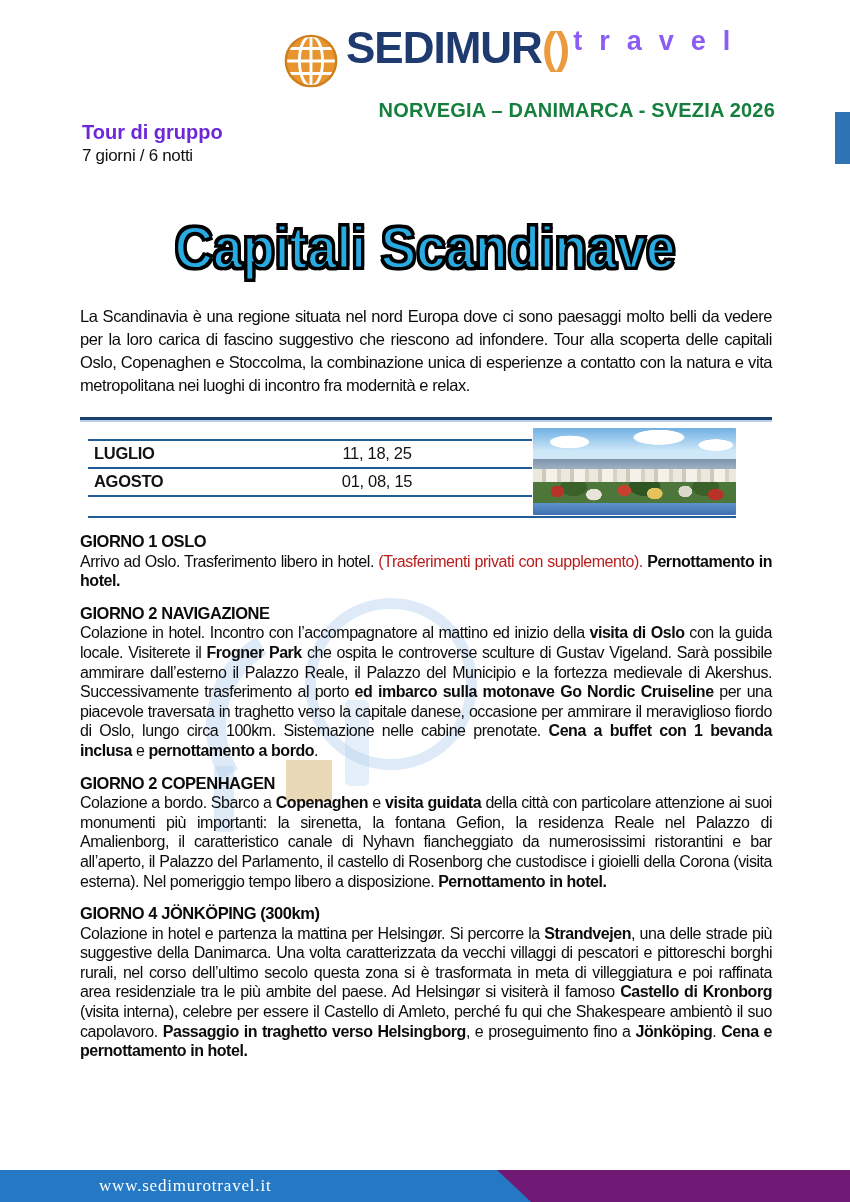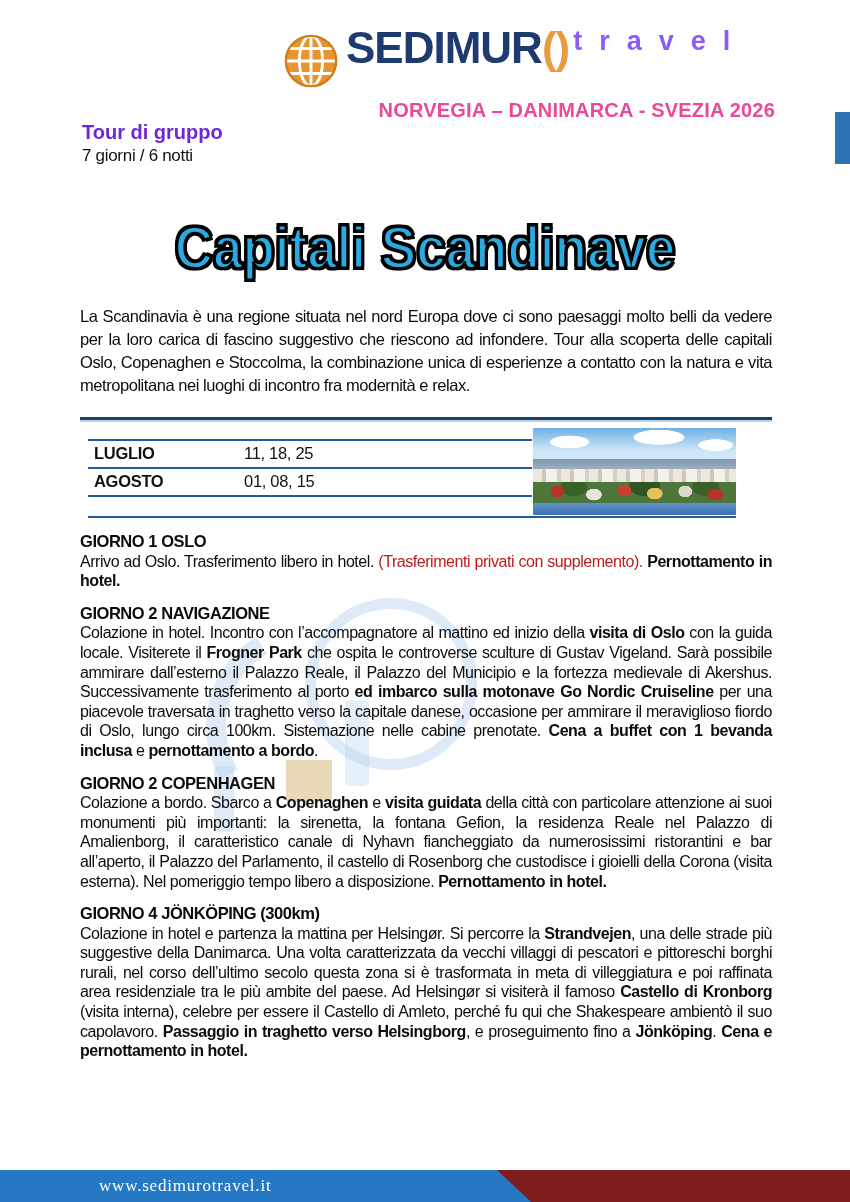--- a/index.html
+++ b/index.html
@@ -7,21 +7,21 @@
         font-family:"Liberation Sans",sans-serif;color:#111;}
 
   
   .logo{position:absolute;left:282px;top:28px;display:flex;align-items:flex-start;gap:6px;z-index:2;}
   .globe{width:58px;height:58px;margin-top:4px;}
   .logo-text{display:flex;flex-direction:row;}
   .brand-line{font-size:44px;font-weight:700;letter-spacing:-1px;color:#1E3A6E;line-height:40px;}
   .brand-line .paren{color:#EB9B3F;font-weight:700;}
   .travel{font-size:27px;font-weight:700;color:#8b5cf6;letter-spacing:17px;line-height:26px;margin-top:0px;margin-left:4px;}
 
-  .destinations{position:absolute;top:99px;right:75px;font-size:20px;font-weight:700;color:#ec4899;z-index:2;letter-spacing:0.2px;}
+  .destinations{position:absolute;top:99px;right:75px;font-size:20px;font-weight:700;color:#15803d;z-index:2;letter-spacing:0.2px;}
   .corner-bar{position:absolute;right:0;top:112px;width:15px;height:52px;background:#2E74B5;z-index:2;}
 
   .tour-type{position:absolute;left:82px;top:121px;font-size:20px;font-weight:700;color:#6d28d9;z-index:2;}
   .duration{position:absolute;left:82px;top:146px;font-size:17px;color:#111;z-index:2;letter-spacing:-0.3px;}
 
   
   .page-title{position:absolute;left:0;right:0;top:213px;text-align:center;z-index:2;
     font-size:53px;font-weight:700;letter-spacing:0px;color:#29ABE2;
     -webkit-text-stroke:2.5px #000;
     text-shadow:2px 2px 0 #000,-2px 2px 0 #000,2px -2px 0 #000,-2px -2px 0 #000;
@@ -32,21 +32,21 @@
     font-size:16.5px;line-height:23.3px;text-align:justify;letter-spacing:-0.45px;color:#0c0c0c;}
 
   
   .dep-heading{position:absolute;left:107px;top:393px;z-index:2;font-size:19.5px;font-weight:700;letter-spacing:-0.3px;}
   .dep-rule{position:absolute;left:80px;top:417px;width:692px;border-top:3px solid #17426B;box-shadow:0 2px 0 #b9d0e8;z-index:2;}
 
   .dep-table{position:absolute;left:88px;top:439px;width:444px;z-index:2;font-size:16.5px;letter-spacing:-0.3px;}
   .dep-row{display:flex;border-top:2px solid #1F5C99;padding:3px 22px 4px 6px;}
   .dep-row:last-child{border-bottom:2px solid #1F5C99;}
   .month-cell{width:150px;font-weight:700;}
-  .dates-cell{flex:1;}
+  .dates-cell{flex:1;text-align:center;}
   .long-line{position:absolute;left:88px;top:516px;width:648px;border-top:2px solid #1F5C99;z-index:2;}
 
   
   .photo{position:absolute;left:533px;top:428px;width:203px;height:87px;overflow:hidden;z-index:2;border-radius:1px;}
   .ph-sky{height:36%;background:linear-gradient(180deg,#6fb0e4,#cfe8f8 75%);position:relative;
     background-image:radial-gradient(ellipse 34px 11px at 18% 45%,#fff 55%,transparent 60%),
       radial-gradient(ellipse 44px 13px at 62% 30%,#fff 55%,transparent 60%),
       radial-gradient(ellipse 30px 10px at 90% 55%,#fff 55%,transparent 60%),
       linear-gradient(180deg,#6fb0e4,#cfe8f8 75%);}
   .ph-hills{height:11%;background:linear-gradient(180deg,#7e95ad,#9db0c2);}
@@ -72,21 +72,21 @@
   .wm-bar2{left:345px;top:700px;width:24px;height:86px;background:rgba(183,212,238,.38);border-radius:5px;}
 
   
   .days{position:absolute;left:80px;top:532px;width:692px;z-index:2;
     font-size:16px;line-height:19.6px;letter-spacing:-0.45px;color:#0c0c0c;}
   .day{margin-bottom:13px;}
   .day-heading{font-weight:700;font-size:16.5px;}
   .day-body{margin:0;text-align:justify;}
 
   
-  .footer{position:absolute;left:0;bottom:0;width:850px;height:32px;background:#7f1d1d;z-index:3;}
+  .footer{position:absolute;left:0;bottom:0;width:850px;height:32px;background:#701a75;z-index:3;}
   .footer-dark{position:absolute;left:0;top:0;width:850px;height:32px;background:#2478C4;
     clip-path:polygon(0 0,497px 0,531px 32px,0 32px);}
   .footer-url{position:absolute;left:99px;top:6px;color:#fff;font-family:"Liberation Serif",serif;
     font-size:17px;letter-spacing:0.8px;z-index:4;}
 </style>
 </head>
 <body>
 
 <div class="page">
 

